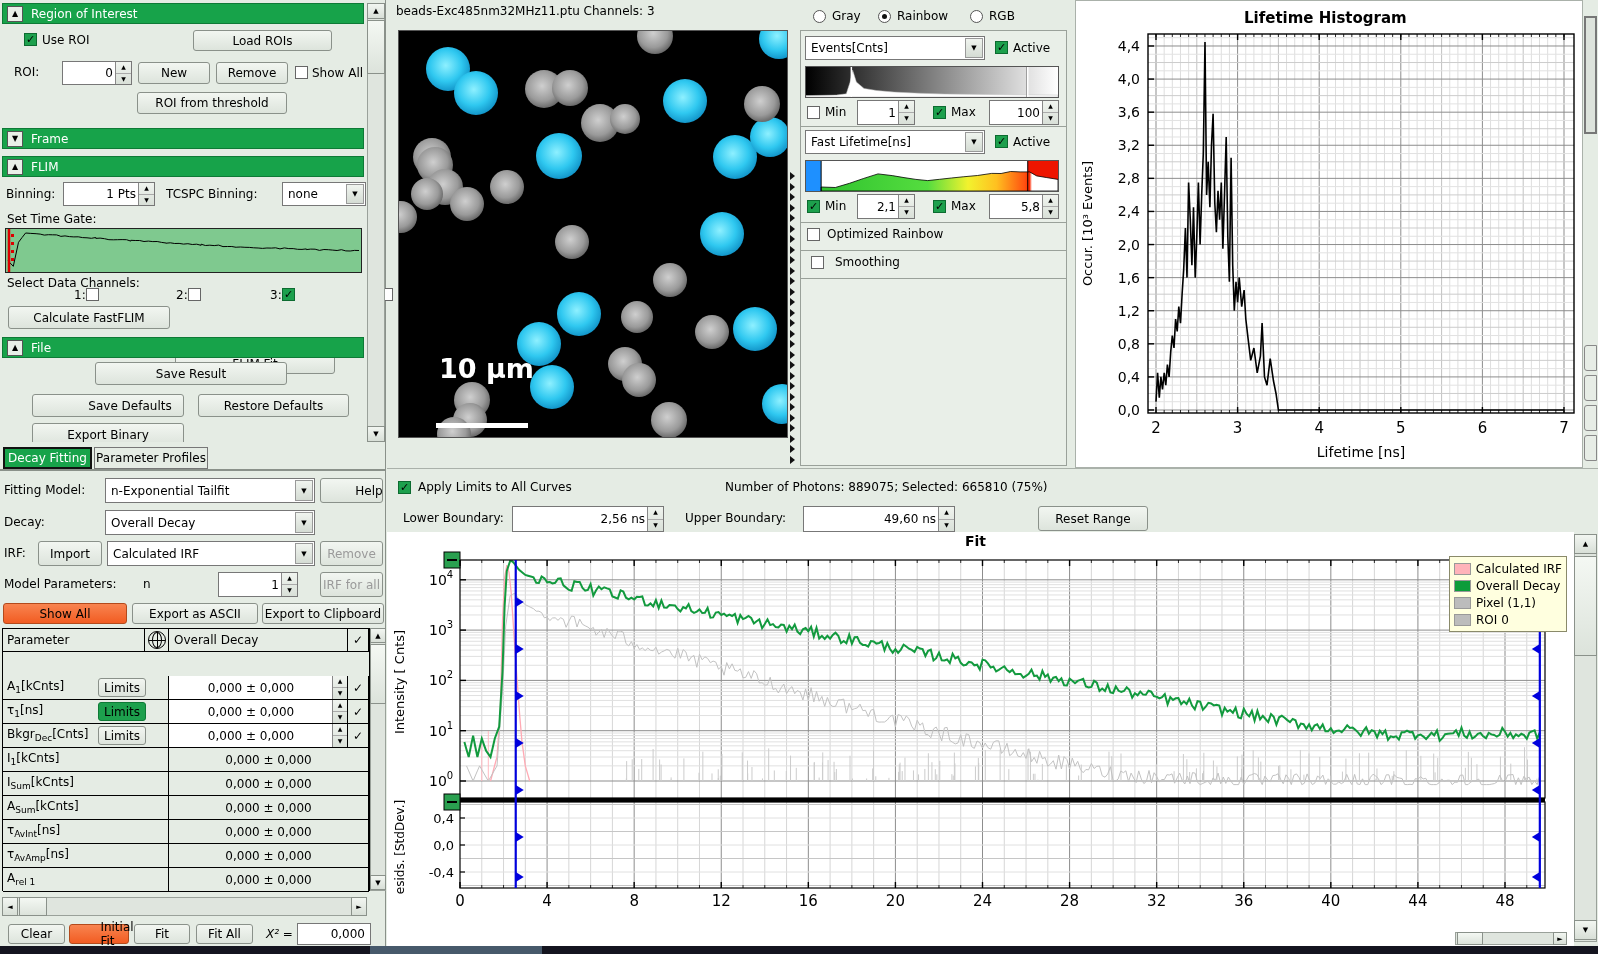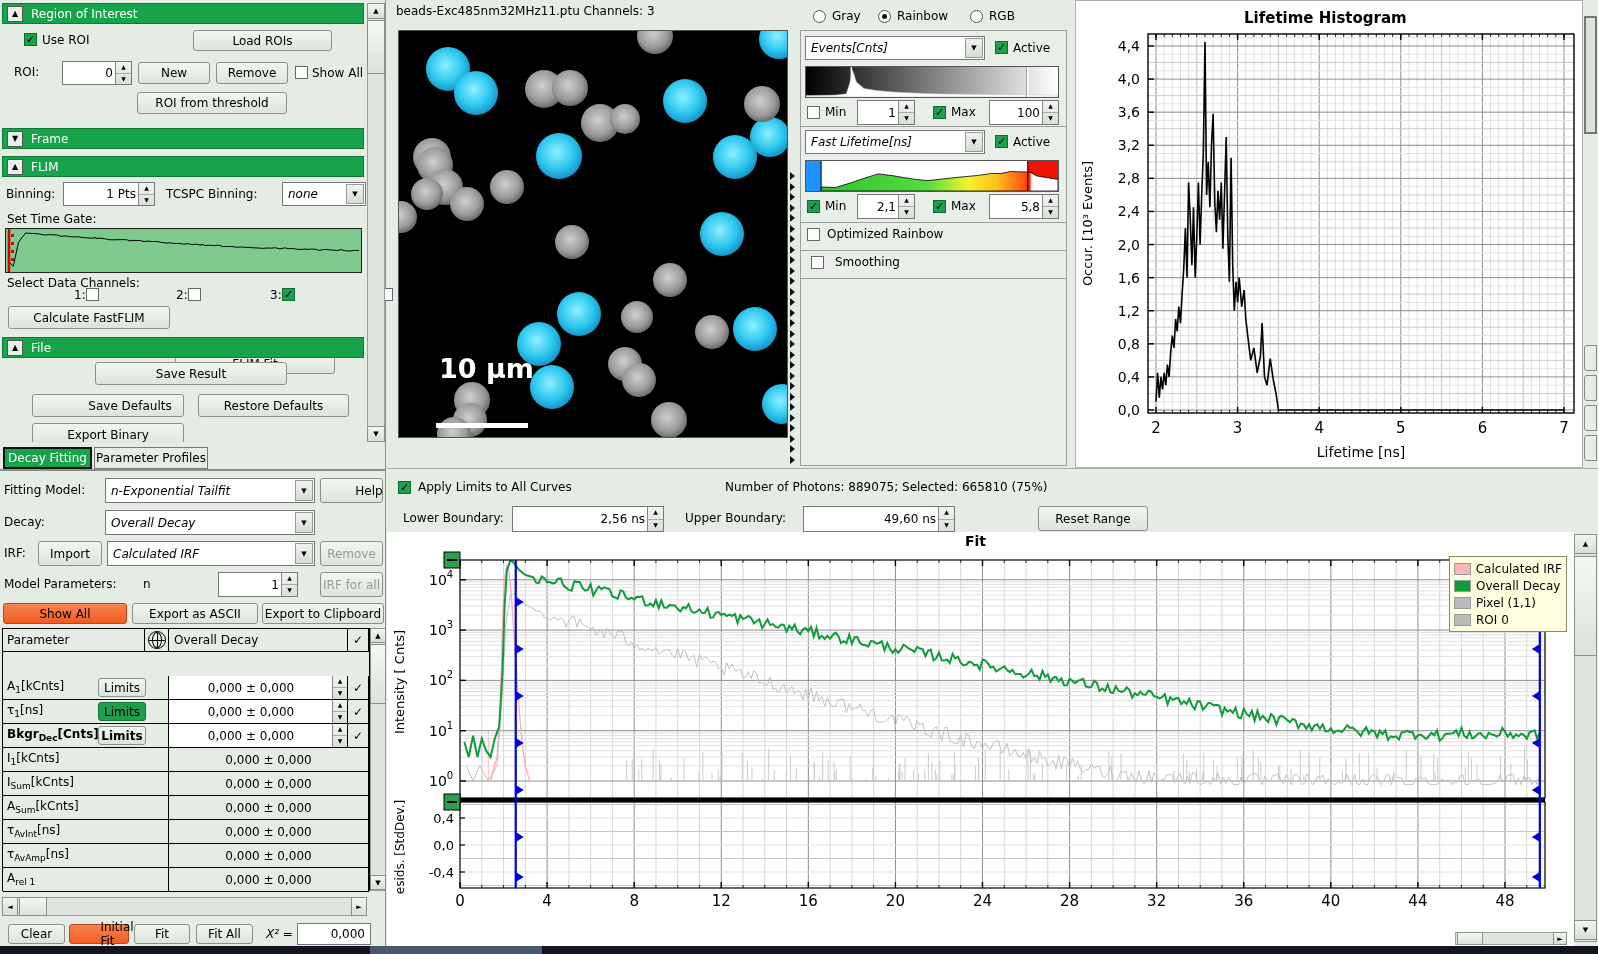--- a/index.html
+++ b/index.html
@@ -20,21 +20,21 @@
   
   .radio{position:absolute;width:13px;height:13px;border:1px solid #555;border-radius:50%;background:#fff;box-sizing:border-box;}
   .radio.on::before{content:"";position:absolute;left:3px;top:3px;width:5px;height:5px;border-radius:50%;background:#111;}
   .lbl{position:absolute;white-space:nowrap;}
   
   .spin{position:absolute;background:#fff;border:1px solid #777;box-sizing:border-box;}
   .spin .val{position:absolute;right:18px;top:50%;transform:translateY(-50%);white-space:nowrap;}
   .spin .arr{position:absolute;right:0;top:0;bottom:0;width:15px;border-left:1px solid #888;background:linear-gradient(#f0f4ef,#d9e0d8);display:flex;flex-direction:column;}
   .spin .arr div{flex:1;font-size:6px;line-height:9px;text-align:center;border-bottom:1px solid #aaa;}
   .spin .arr div:last-child{border-bottom:none;}
-  .dd{position:absolute;background:#fff;border:1px solid #777;box-sizing:border-box;font-style:italic;}
+  .dd{position:absolute;background:#fff;border:1px solid #777;box-sizing:border-box;}
   .dd .val{position:absolute;left:5px;top:50%;transform:translateY(-50%);white-space:nowrap;}
   .dd .arr{position:absolute;right:1px;top:1px;bottom:1px;width:16px;background:linear-gradient(#f0f4ef,#d5dcd4);border:1px solid #999;font-size:7px;display:flex;align-items:center;justify-content:center;}
   
   .sb{position:absolute;background:#dfe5de;border:1px solid #9aa19a;box-sizing:border-box;}
   .sb-btn{position:absolute;background:linear-gradient(#f2f6f1,#d8dfd7);border:1px solid #8a918a;box-sizing:border-box;display:flex;align-items:center;justify-content:center;font-size:7px;}
   .sb-thumb{position:absolute;background:linear-gradient(#f4f8f3,#dce3db);border:1px solid #8a918a;box-sizing:border-box;}
   
   .tab{position:absolute;height:22px;display:flex;align-items:center;justify-content:center;border:1px solid #777;box-sizing:border-box;}
   .tab.active{background:#17a34a;color:#fff;border:2px solid #111;}
   .tab.idle{background:#e5ece4;}
@@ -213,21 +213,21 @@
           <div class="pcell" style="left: 166px; width: 179px; background: rgb(255, 255, 255); justify-content: center;">
             <span style="margin-right: 14px;">0,000 ± 0,000</span>
             <span class="arr" style="position: absolute; right: 0px; top: 0px; bottom: 0px; width: 14px; border-left: 1px solid rgb(136, 136, 136); background: linear-gradient(rgb(240, 244, 239), rgb(217, 224, 216)); display: flex; flex-direction: column;">
               <div style="flex:1;font-size:6px;line-height:10px;text-align:center;border-bottom:1px solid #aaa;">▲</div>
               <div style="flex:1;font-size:6px;line-height:10px;text-align:center;">▼</div>
             </span>
           </div>
           <div class="pcell" style="left: 345px; width: 21px; background: rgb(229, 236, 228); justify-content: center;">✓</div>
         </div>
         <div class="prow" style="top: 95px; height: 24px;">
-          <div class="pcell" style="left: 0px; width: 166px; background: rgb(229, 236, 228); padding-left: 4px; font-weight: bold;">
+          <div class="pcell" style="left: 0px; width: 166px; background: rgb(229, 236, 228); padding-left: 4px;">
             <span><span>Bkgr</span><sub>Dec</sub><span>[Cnts]</span></span>
             <div class="btn" style="left: 95px; top: 2px; width: 48px; height: 19px; position: absolute;">Limits</div>
           </div>
           <div class="pcell" style="left: 166px; width: 179px; background: rgb(255, 255, 255); justify-content: center;">
             <span style="margin-right: 14px;">0,000 ± 0,000</span>
             <span class="arr" style="position: absolute; right: 0px; top: 0px; bottom: 0px; width: 14px; border-left: 1px solid rgb(136, 136, 136); background: linear-gradient(rgb(240, 244, 239), rgb(217, 224, 216)); display: flex; flex-direction: column;">
               <div style="flex:1;font-size:6px;line-height:10px;text-align:center;border-bottom:1px solid #aaa;">▲</div>
               <div style="flex:1;font-size:6px;line-height:10px;text-align:center;">▼</div>
             </span>
           </div>

